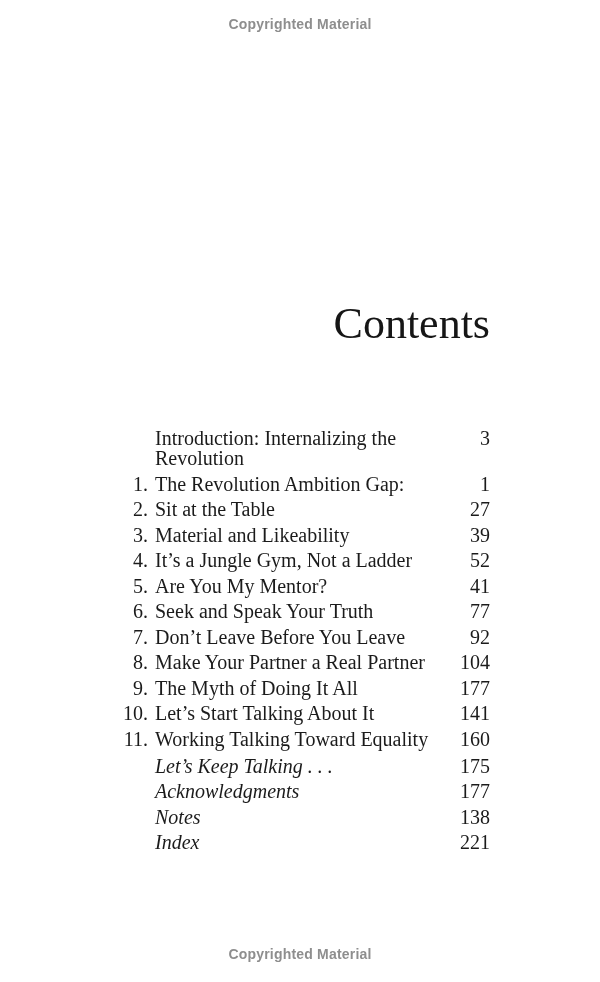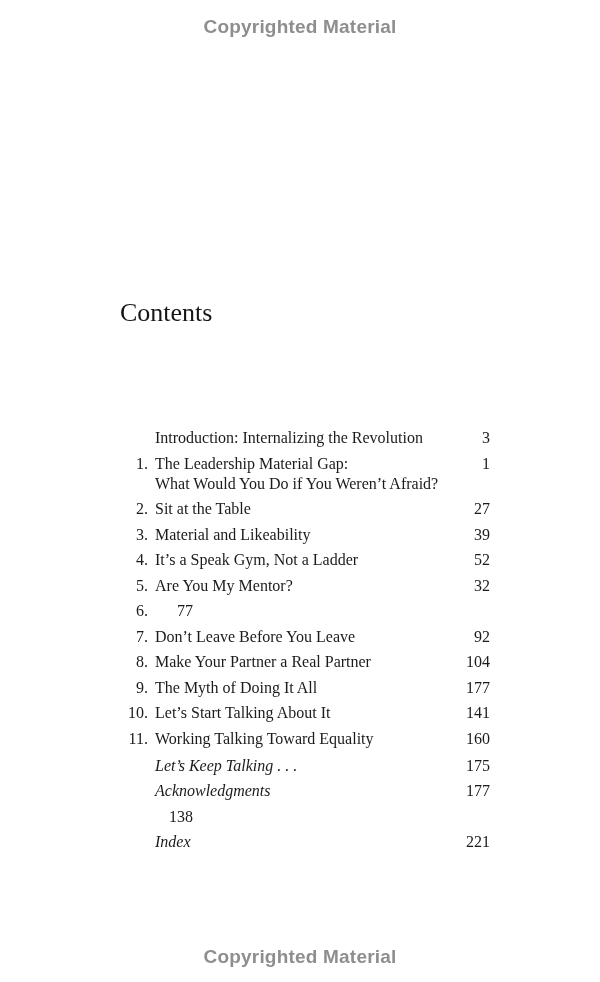--- a/index.html
+++ b/index.html
@@ -16,44 +16,44 @@
     font-family: "Liberation Serif", "DejaVu Serif", serif;
     color: #1b1b1b;
   }
   .watermark {
     position: absolute;
     left: 0;
     right: 0;
     text-align: center;
     font-family: "Liberation Sans", "DejaVu Sans", sans-serif;
     font-weight: bold;
-    font-size: 19px;
+    font-size: 14px;
     color: #8e8e8e;
     letter-spacing: 0.2px;
   }
   .watermark.top { top: 16px; }
   .watermark.bottom { top: 946px; }
 
   .book-title {
     position: absolute;
     top: 298px;
     left: 120px;
     width: 370px;
-    text-align: left;
-    font-size: 26px;
+    text-align: right;
+    font-size: 44px;
     font-weight: normal;
     color: #161616;
   }
 
   .toc {
     position: absolute;
     top: 428px;
     left: 120px;
     width: 370px;
-    font-size: 16px;
+    font-size: 20px;
   }
   .toc-row {
     display: flex;
     align-items: flex-start;
     line-height: 20px;
     margin-bottom: 5.5px;
   }
   .toc-num {
     width: 28px;
     text-align: right;
@@ -88,52 +88,52 @@
 
     <div class="toc-row">
       <span class="toc-num"></span>
       <span class="toc-title">Introduction: Internalizing the Revolution</span>
       <span class="toc-page">3</span>
     </div>
 
     <div class="toc-row">
       <span class="toc-num">1.</span>
       <span class="toc-title">
-        <div>The Leadership Material Gap:</div>
-        <div>What Would You Do if You Weren’t Afraid?</div>
+        <div>The Revolution Ambition Gap:</div>
       </span>
       <span class="toc-page">1</span>
     </div>
 
     <div class="toc-row">
       <span class="toc-num">2.</span>
       <span class="toc-title">Sit at the Table</span>
       <span class="toc-page">27</span>
     </div>
 
     <div class="toc-row">
       <span class="toc-num">3.</span>
       <span class="toc-title">Material and Likeability</span>
       <span class="toc-page">39</span>
     </div>
 
     <div class="toc-row">
       <span class="toc-num">4.</span>
-      <span class="toc-title">It’s a Speak Gym, Not a Ladder</span>
+      <span class="toc-title">It’s a Jungle Gym, Not a Ladder</span>
       <span class="toc-page">52</span>
     </div>
 
     <div class="toc-row">
       <span class="toc-num">5.</span>
       <span class="toc-title">Are You My Mentor?</span>
-      <span class="toc-page">32</span>
+      <span class="toc-page">41</span>
     </div>
 
     <div class="toc-row">
       <span class="toc-num">6.</span>
+      <span class="toc-title">Seek and Speak Your Truth</span>
       <span class="toc-page">77</span>
     </div>
 
     <div class="toc-row">
       <span class="toc-num">7.</span>
       <span class="toc-title">Don’t Leave Before You Leave</span>
       <span class="toc-page">92</span>
     </div>
 
     <div class="toc-row">
@@ -169,20 +169,21 @@
       </div>
 
       <div class="toc-row">
         <span class="toc-num"></span>
         <span class="toc-title">Acknowledgments</span>
         <span class="toc-page">177</span>
       </div>
 
       <div class="toc-row">
         <span class="toc-num"></span>
+        <span class="toc-title">Notes</span>
         <span class="toc-page">138</span>
       </div>
 
       <div class="toc-row">
         <span class="toc-num"></span>
         <span class="toc-title">Index</span>
         <span class="toc-page">221</span>
       </div>
 
     </div>

